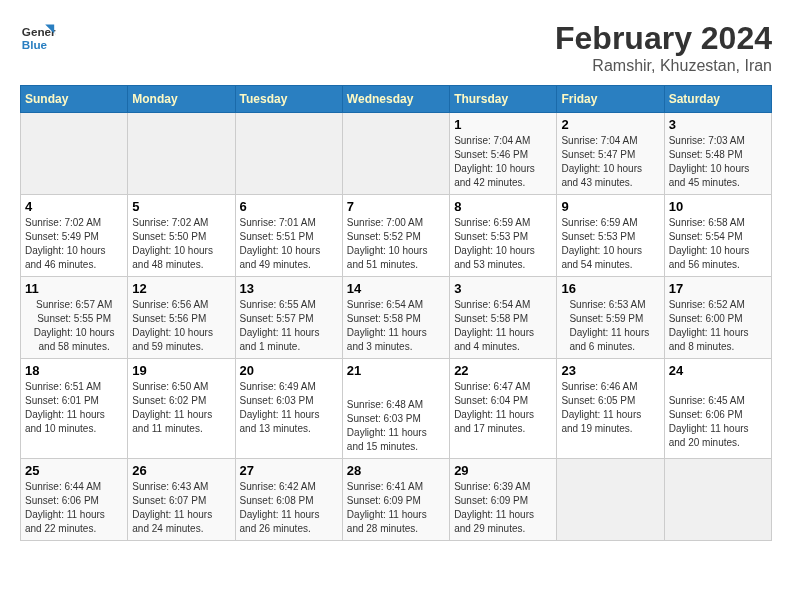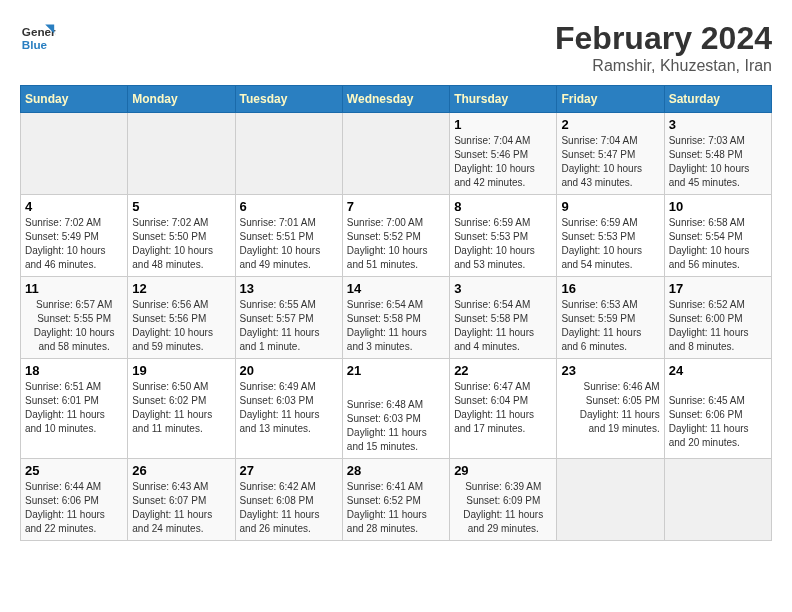--- a/index.html
+++ b/index.html
@@ -201,21 +201,21 @@
 Daylight: 11 hours and 3 minutes.</div>
         </td>
         <td>
           <div class="day-num">3</div>
           <div class="day-info" style="white-space: pre-line;">Sunrise: 6:54 AM
 Sunset: 5:58 PM
 Daylight: 11 hours and 4 minutes.</div>
         </td>
         <td>
           <div class="day-num">16</div>
-          <div class="day-info" style="white-space: pre-line;">Sunrise: 6:53 AM
+          <div class="day-info" style="white-space: pre-line; margin-left: 8px;">Sunrise: 6:53 AM
 Sunset: 5:59 PM
 Daylight: 11 hours and 6 minutes.</div>
         </td>
         <td>
           <div class="day-num">17</div>
           <div class="day-info" style="white-space: pre-line;">Sunrise: 6:52 AM
 Sunset: 6:00 PM
 Daylight: 11 hours and 8 minutes.</div>
         </td>
       </tr>
@@ -245,21 +245,21 @@
 Daylight: 11 hours and 15 minutes.</div>
         </td>
         <td>
           <div class="day-num">22</div>
           <div class="day-info" style="white-space: pre-line;">Sunrise: 6:47 AM
 Sunset: 6:04 PM
 Daylight: 11 hours and 17 minutes.</div>
         </td>
         <td>
           <div class="day-num">23</div>
-          <div class="day-info" style="white-space: pre-line; text-align: right;">Sunrise: 6:46 AM
+          <div class="day-info" style="white-space: pre-line;">Sunrise: 6:46 AM
 Sunset: 6:05 PM
 Daylight: 11 hours and 19 minutes.</div>
         </td>
         <td>
           <div class="day-num">24</div>
           <div class="day-info" style="white-space: pre-line; margin-top: 16px;">Sunrise: 6:45 AM
 Sunset: 6:06 PM
 Daylight: 11 hours and 20 minutes.</div>
         </td>
       </tr>
@@ -278,26 +278,26 @@
         </td>
         <td>
           <div class="day-num">27</div>
           <div class="day-info" style="white-space: pre-line;">Sunrise: 6:42 AM
 Sunset: 6:08 PM
 Daylight: 11 hours and 26 minutes.</div>
         </td>
         <td>
           <div class="day-num">28</div>
           <div class="day-info" style="white-space: pre-line;">Sunrise: 6:41 AM
-Sunset: 6:52 PM
+Sunset: 6:09 PM
 Daylight: 11 hours and 28 minutes.</div>
         </td>
         <td>
           <div class="day-num">29</div>
-          <div class="day-info" style="white-space: pre-line; text-align: center;">Sunrise: 6:39 AM
+          <div class="day-info" style="white-space: pre-line;">Sunrise: 6:39 AM
 Sunset: 6:09 PM
 Daylight: 11 hours and 29 minutes.</div>
         </td>
         <td class="empty-cell"></td>
         <td class="empty-cell"></td>
       </tr>
     </tbody>
 </table>
 
 </body></html>

